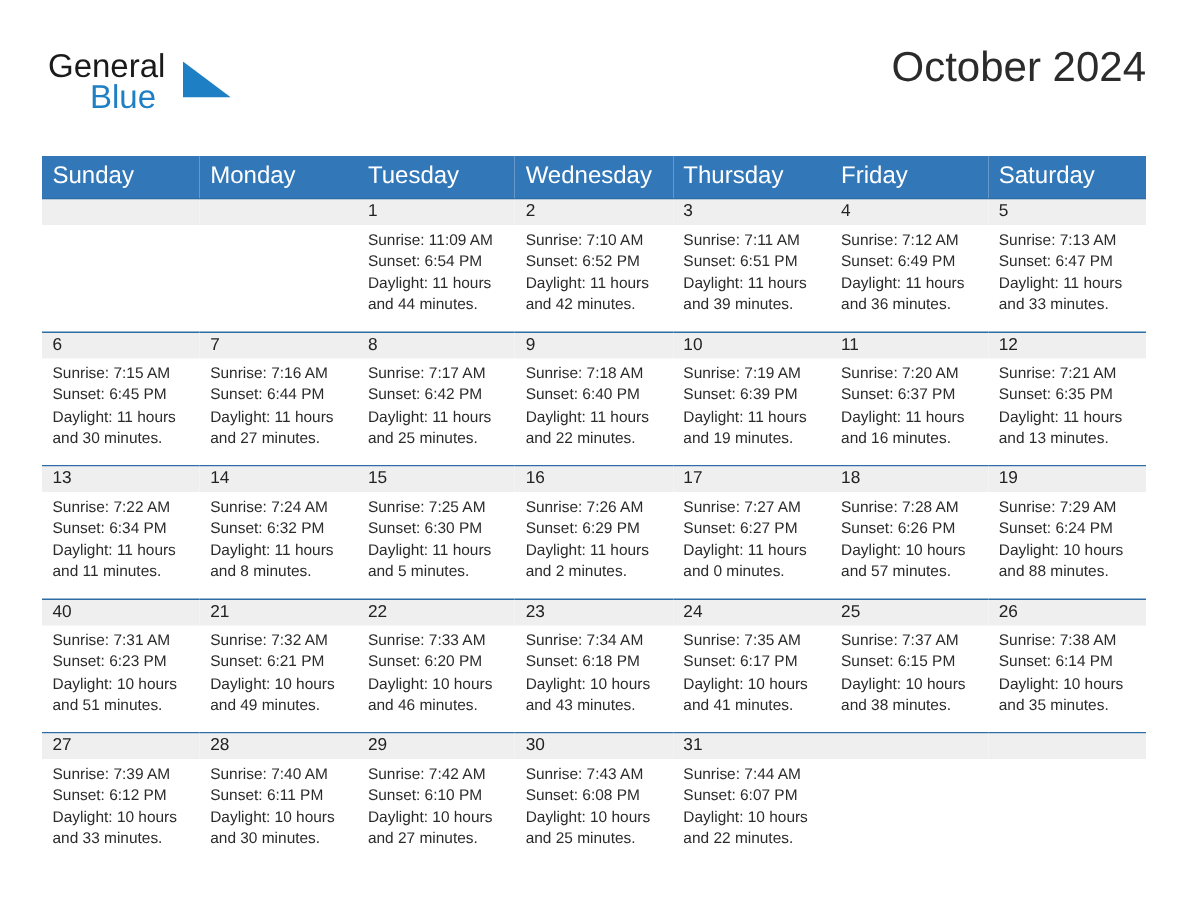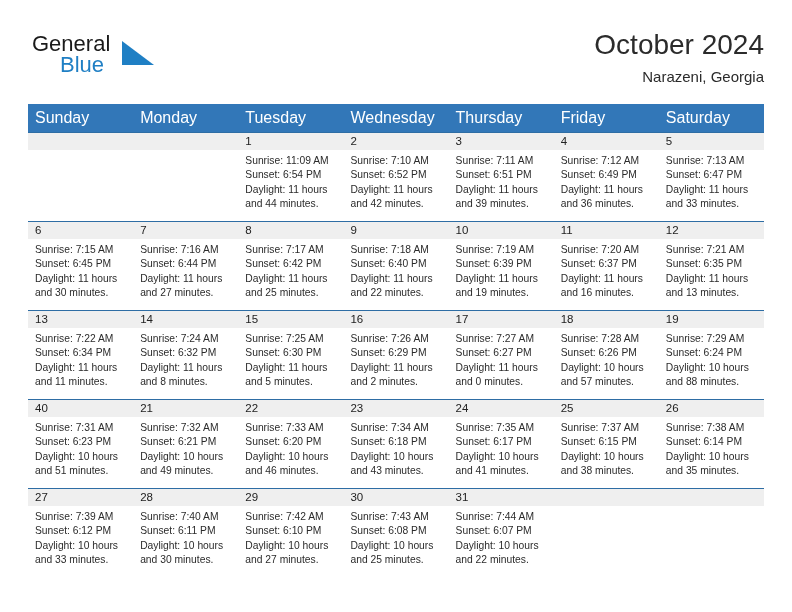--- a/index.html
+++ b/index.html
@@ -162,21 +162,20 @@
       <span class="brand-blue">Blue</span>
       <span class="brand-mark">
         <svg width="34" height="24" viewBox="0 0 34 24" xmlns="http://www.w3.org/2000/svg">
           <polygon points="0,24 0,0 32,24" fill="#1f7fc4"></polygon>
         </svg>
       </span>
     </div>
 
     <div class="title-block">
       <div class="cal-title">October 2024</div>
-      <div class="cal-subtitle">Narazeni, Georgia</div>
     </div>
 
   </div>
 
   <div class="calendar">
     <table class="grid">
       <colgroup>
         <col>
           <col>
           <col>

